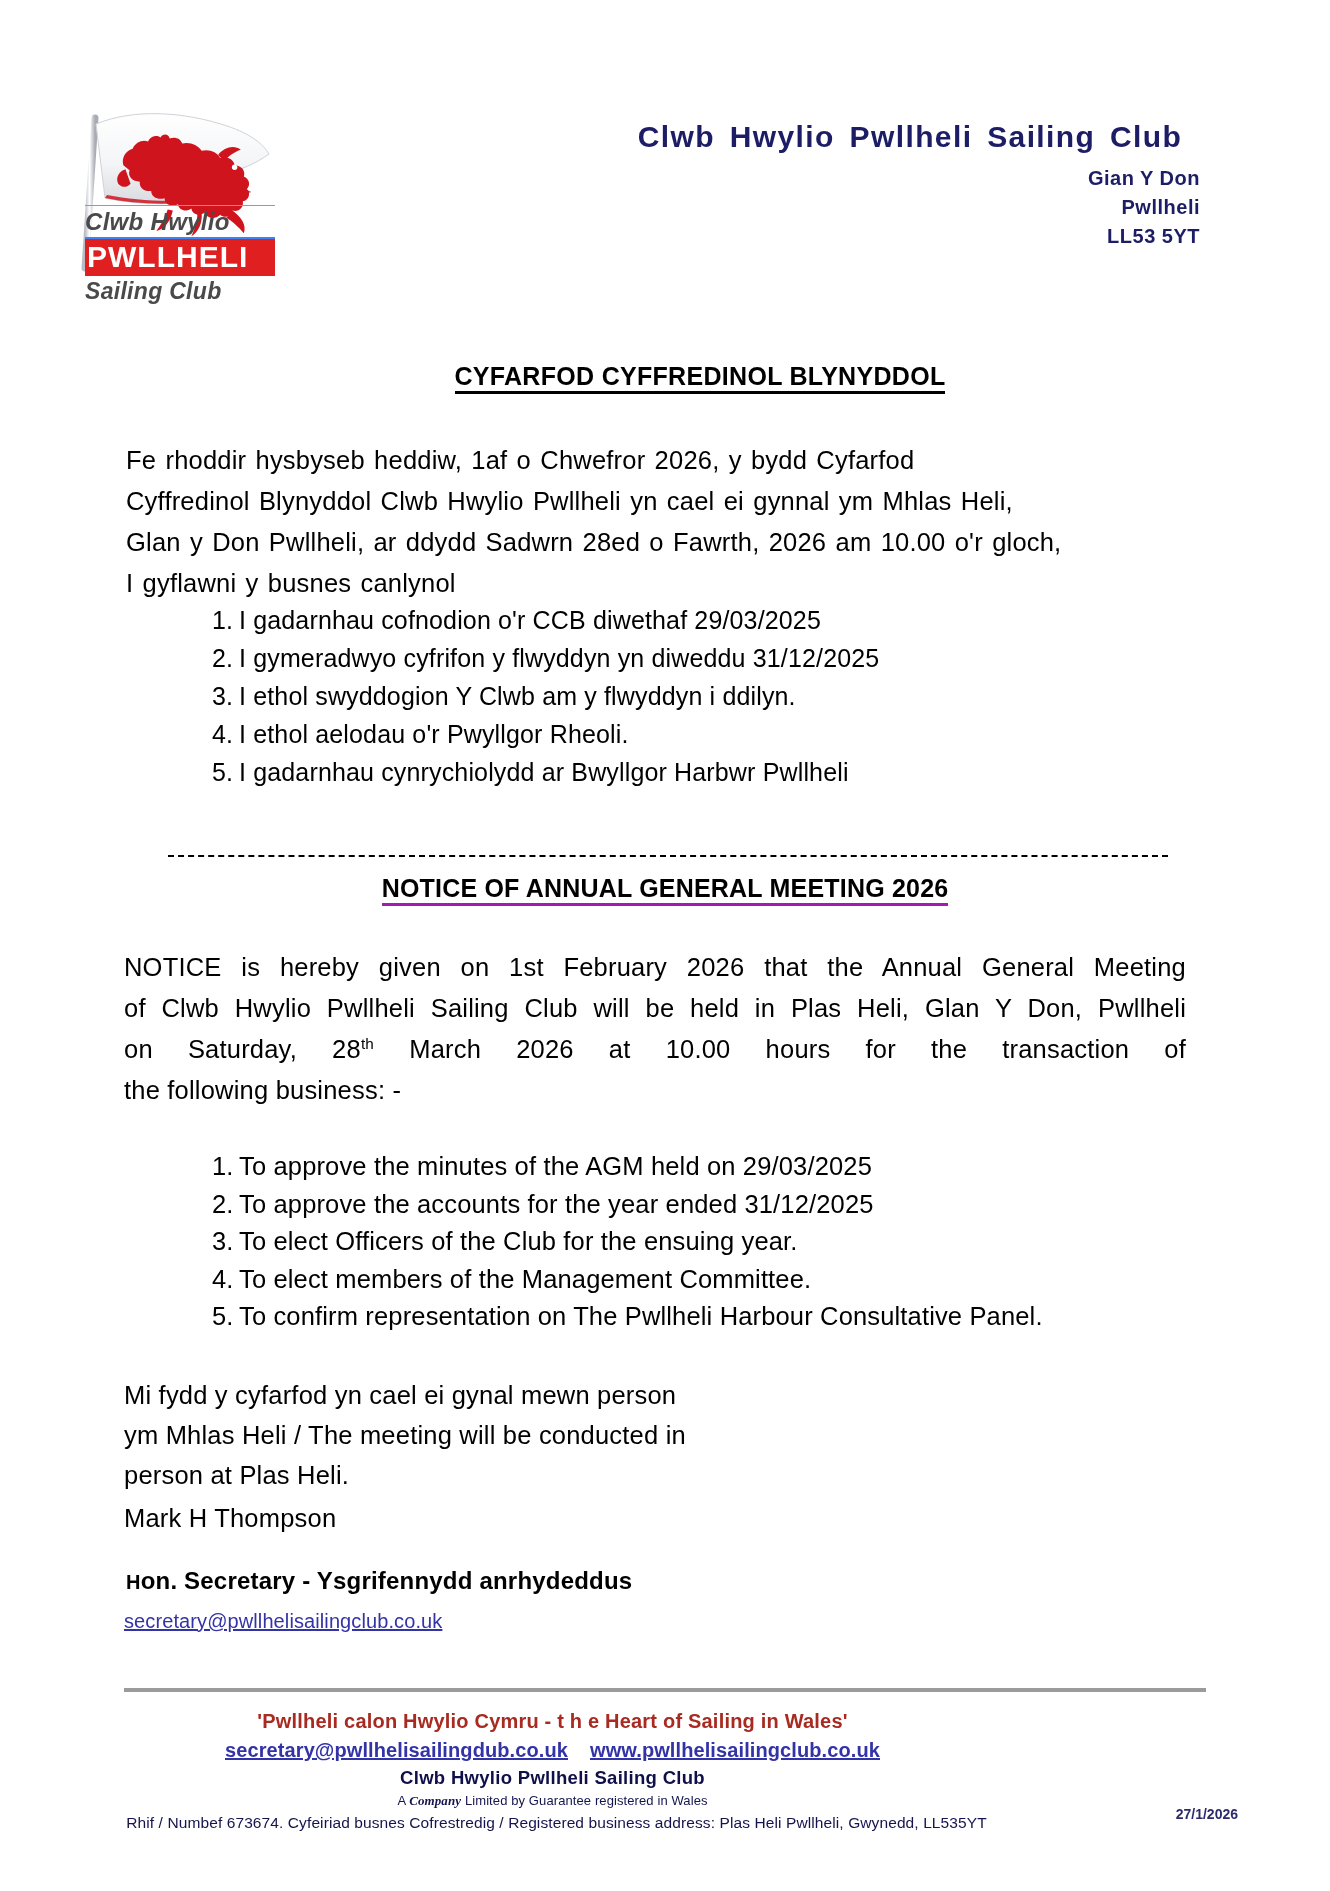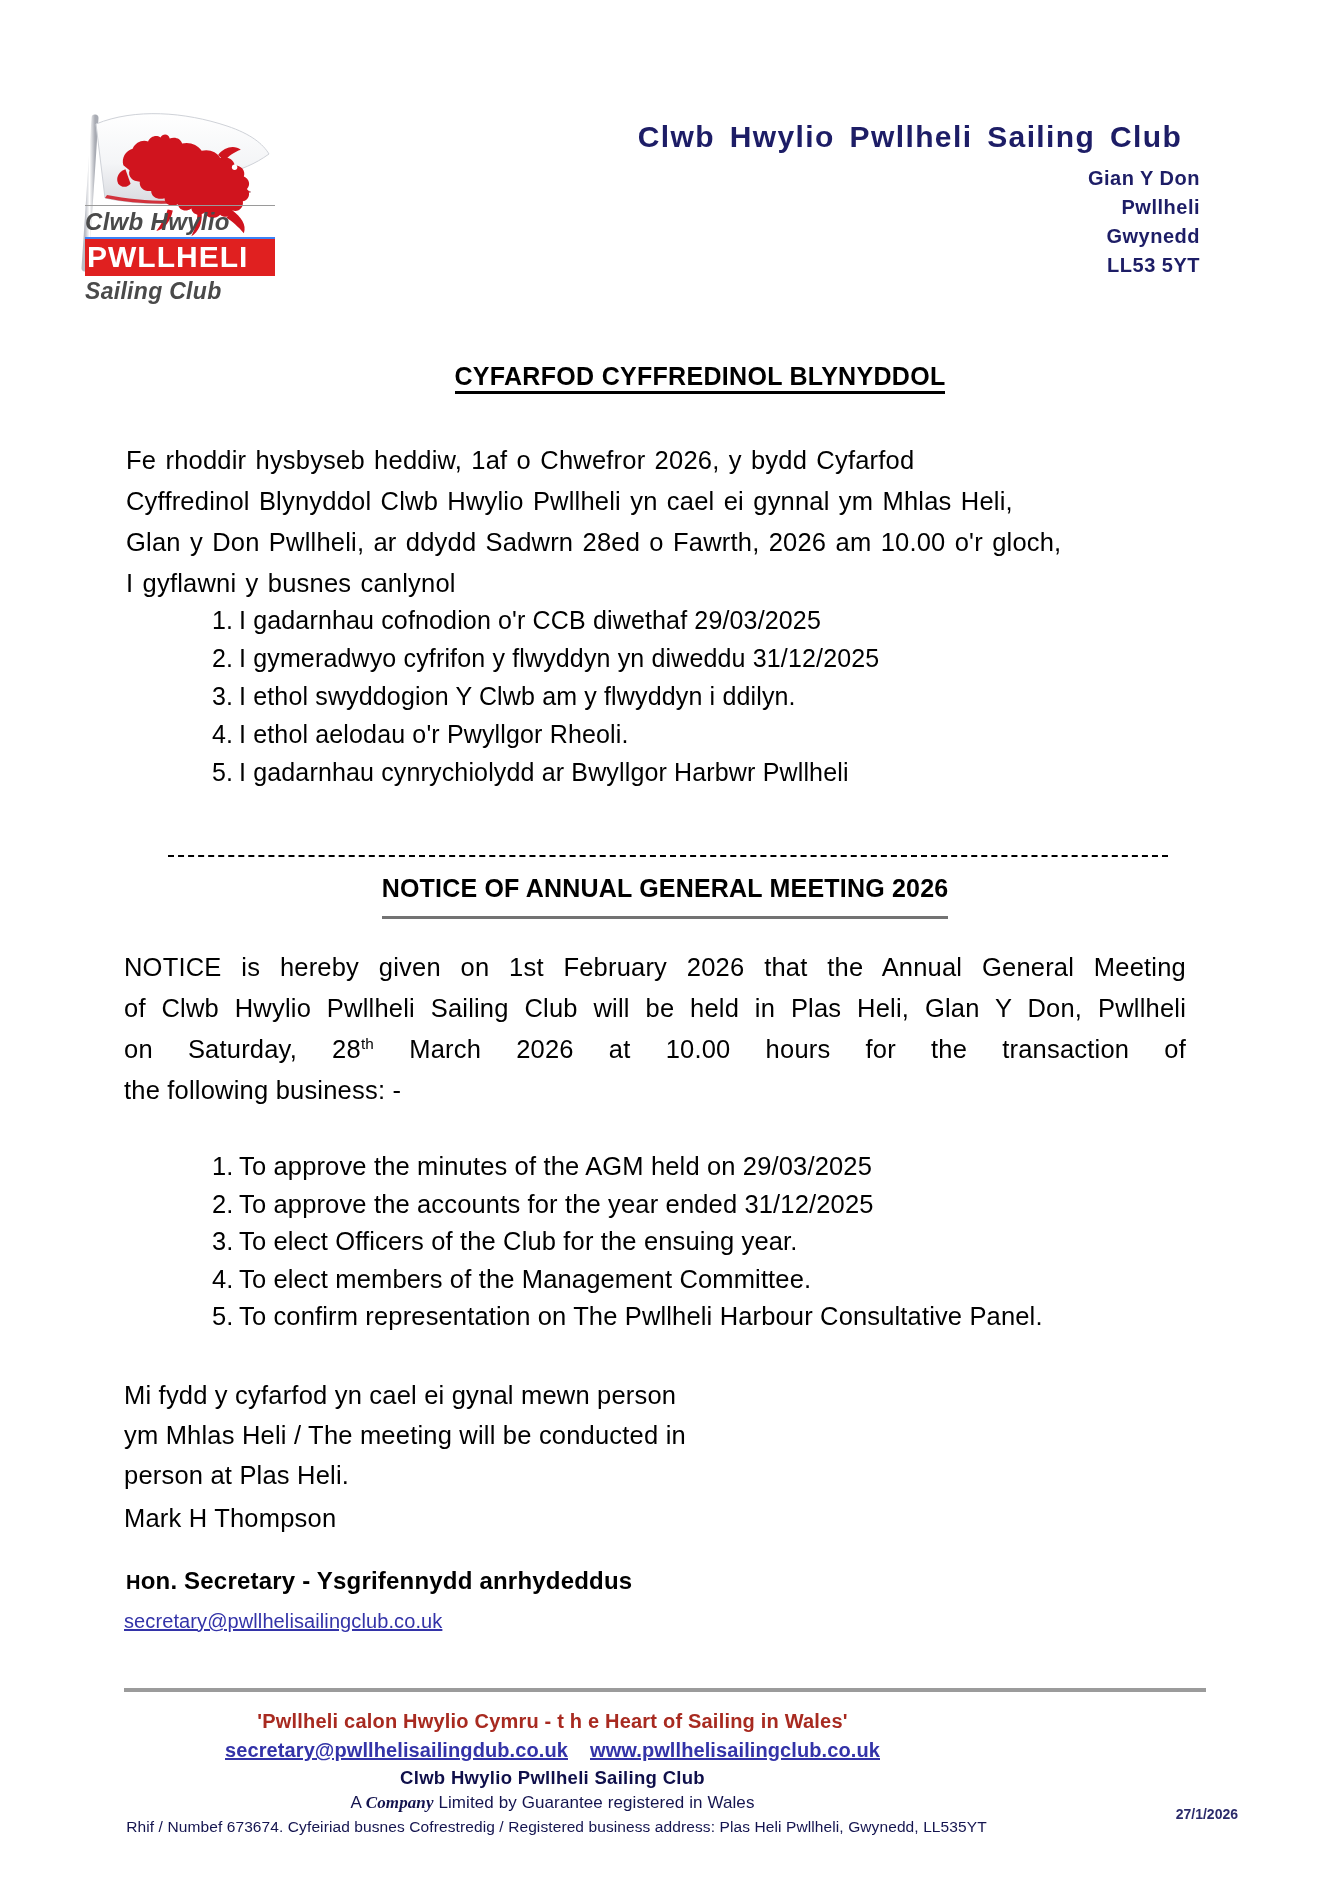--- a/index.html
+++ b/index.html
@@ -120,22 +120,22 @@
     position: absolute;
     left: 0;
     top: 874px;
     width: 1330px;
     text-align: center;
     font-size: 25px;
     font-weight: bold;
     letter-spacing: 0.2px;
   }
   .heading-en span {
-    border-bottom: 3px solid #737373;
-    padding-bottom: 14px;
+    border-bottom: 3px solid #a21caf;
+    padding-bottom: 1px;
   }
 
   .para-en {
     position: absolute;
     left: 124px;
     top: 947px;
     width: 1062px;
     font-size: 25.5px;
     line-height: 41px;
     text-align: justify;
@@ -243,21 +243,21 @@
     width: 22px;
   }
   .footer-club {
     font-size: 18.5px;
     font-weight: bold;
     color: #0f0f4a;
     margin-top: 5px;
     letter-spacing: 0.3px;
   }
   .footer-company {
-    font-size: 17px;
+    font-size: 13px;
     color: #14144f;
     margin-top: 4px;
     letter-spacing: 0.1px;
   }
   .footer-company i {
     font-family: "Liberation Serif", serif;
     font-style: italic;
     font-weight: bold;
   }
   .footer-reg {
@@ -353,21 +353,20 @@
         <div style="font-family:'Liberation Sans',sans-serif; font-style:italic; font-weight:bold;
                     font-size:23px; color:#4a4a4a; letter-spacing:0.3px; padding-top:2px;">Sailing Club</div>
       </div>
     </div>
 
     <div class="header-title">Clwb Hwylio Pwllheli Sailing Club</div>
 
     <div class="header-address">
       <div>Gian Y Don</div>
       <div>Pwllheli</div>
-      <div>Gwynedd</div>
       <div>LL53 5YT</div>
     </div>
   </div>
 
   <div class="heading-cy">
     <span>CYFARFOD CYFFREDINOL BLYNYDDOL</span>
   </div>
 
   <div class="para-cy">
     <div class="ln">Fe rhoddir hysbyseb heddiw, 1af o Chwefror 2026, y bydd Cyfarfod</div>

